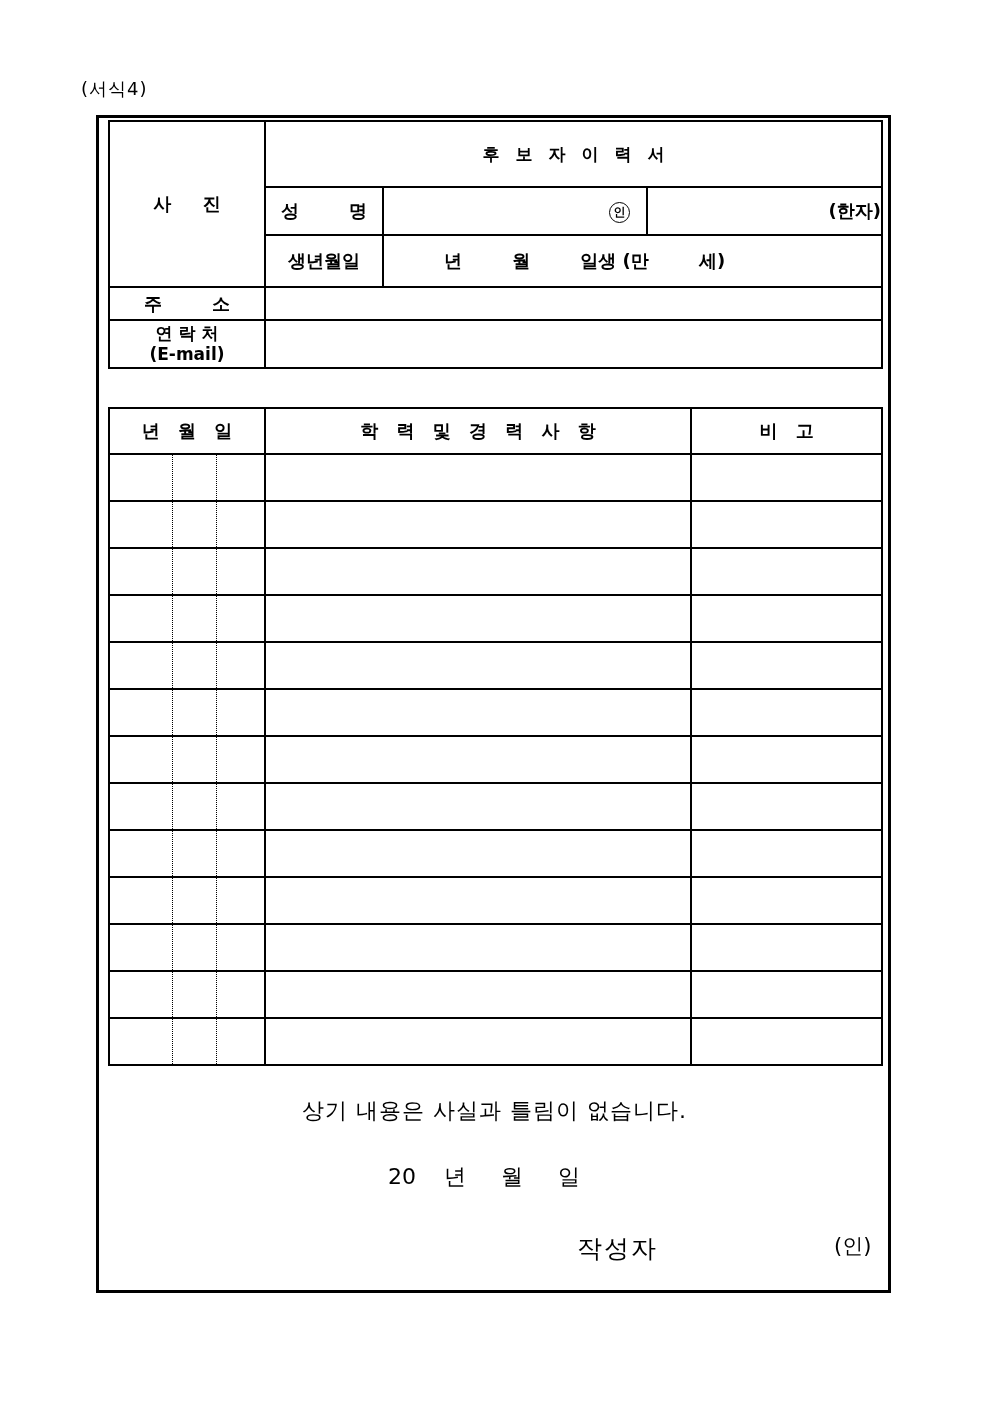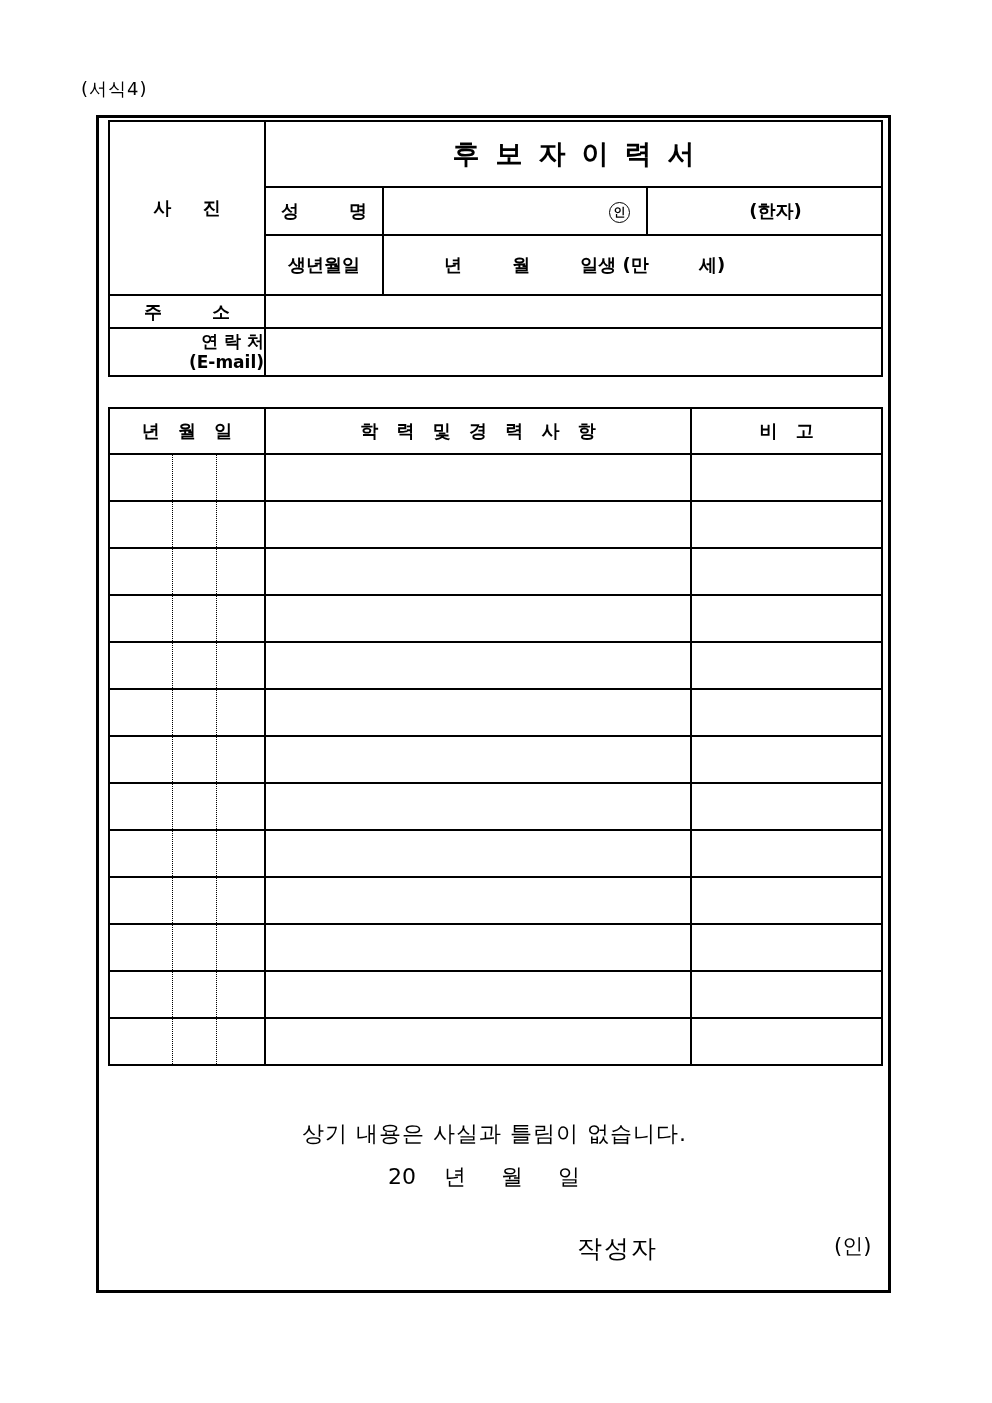--- a/index.html
+++ b/index.html
@@ -41,34 +41,34 @@
     font-size: 18px;
     font-weight: bold;
     overflow: hidden;
   }
   .pre { white-space: pre; }
 
   
   #upper-table { left: 108px; top: 120px; width: 773px; }
   #upper-table tr.r-title  { height: 66px; }
   #upper-table tr.r-name   { height: 48px; }
-  #upper-table tr.r-birth  { height: 60px; }
+  #upper-table tr.r-birth  { height: 52px; }
   #upper-table tr.r-addr   { height: 33px; }
   #upper-table tr.r-contact{ height: 48px; }
 
   td.title-cell {
-    font-size: 27px;
+    font-size: 17px;
     font-weight: bold;
     letter-spacing: 16px;
     text-indent: 16px;
   }
   td.name-value-cell { text-align: right; padding-right: 16px; }
-  td.hanja-cell { text-align: center; padding-left: 22px; }
+  td.hanja-cell { text-align: right; padding-left: 22px; }
   td.birth-value-cell { text-align: left; padding-left: 60px; border-radius: 8px; }
-  td.contact-label-cell { line-height: 1.25; font-size: 17px; text-align: right; }
+  td.contact-label-cell { line-height: 1.25; font-size: 17px; }
   td.value-blank { background: #fff; }
 
   .seal-circle {
     display: inline-flex;
     align-items: center;
     justify-content: center;
     width: 21px; height: 21px;
     border: 1.5px solid #000;
     border-radius: 50%;
     font-size: 12px;
@@ -83,21 +83,20 @@
   #lower-table td.head-cell { letter-spacing: 6px; text-indent: 6px; margin-top: 44px; }
   td.dr { border-right: 1px dotted #000; }
   td.dl { border-left: 1px dotted #000; }
 
   
   #declaration {
     left: 108px; top: 1096px; width: 773px;
     text-align: center;
     font-size: 22px;
     letter-spacing: 1px;
-    margin-top: 23px;
   }
   #date-line {
     left: 388px; top: 1162px;
     font-size: 22px;
   }
   #writer-label {
     left: 577px; top: 1232px;
     font-size: 25px;
     letter-spacing: 2px;
   }

